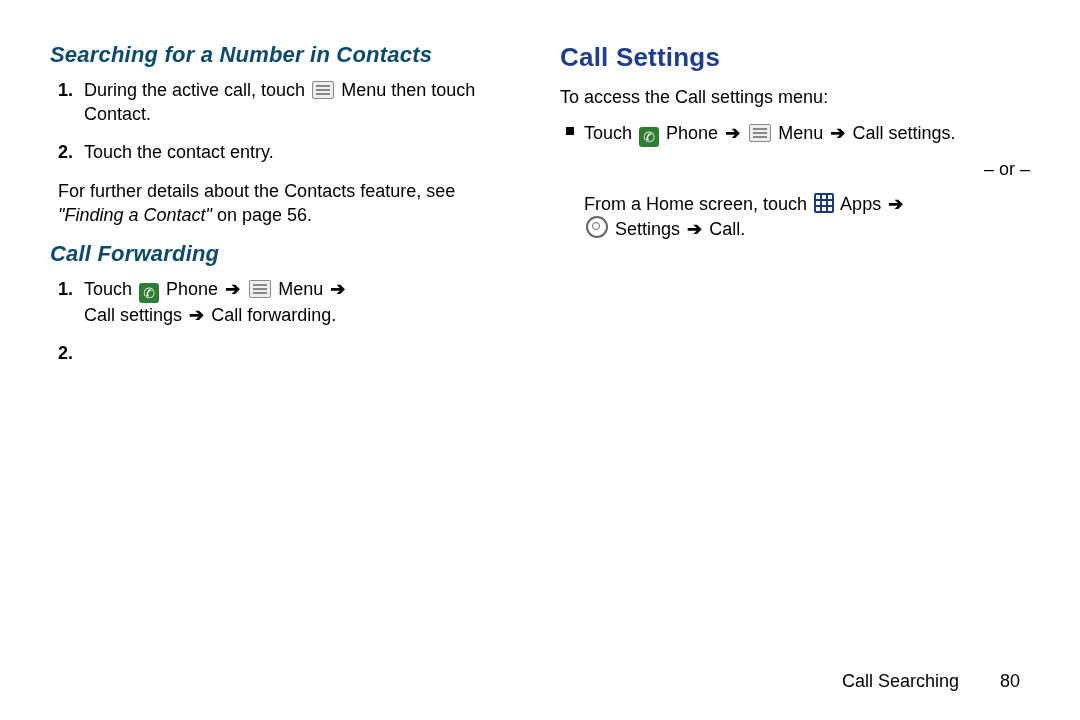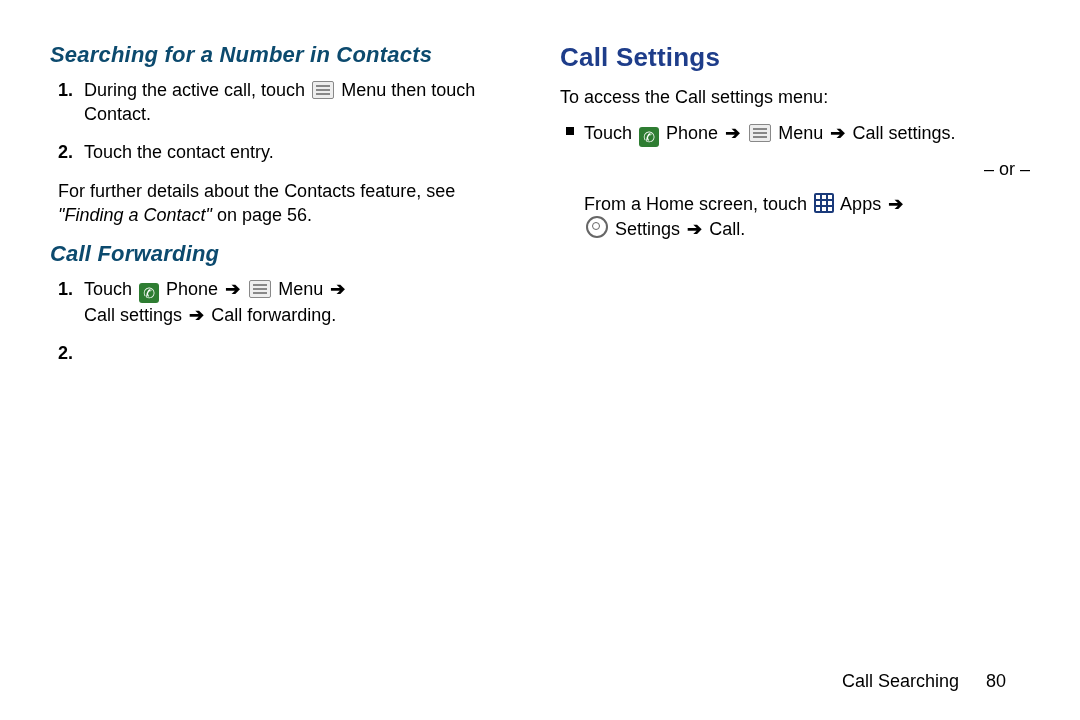--- a/index.html
+++ b/index.html
@@ -156,21 +156,21 @@
     border: 1px solid #666;
     border-radius: 50%;
   }
   .arrow { font-weight: 700; margin: 0 2px; }
   .footer {
     position: absolute;
     bottom: 28px;
     right: 60px;
     font-size: 18px;
   }
-  .footer .pg { display: inline-block; min-width: 34px; text-align: left; margin-left: 22px; }
+  .footer .pg { display: inline-block; min-width: 34px; text-align: right; margin-left: 22px; }
   .para-indent { padding-left: 8px; }
 </style>
 </head>
 <body>
 
 <div class="page">
   <div class="cols">
 
     <div class="col">
       <div class="section-heading">Searching for a Number in Contacts</div>

